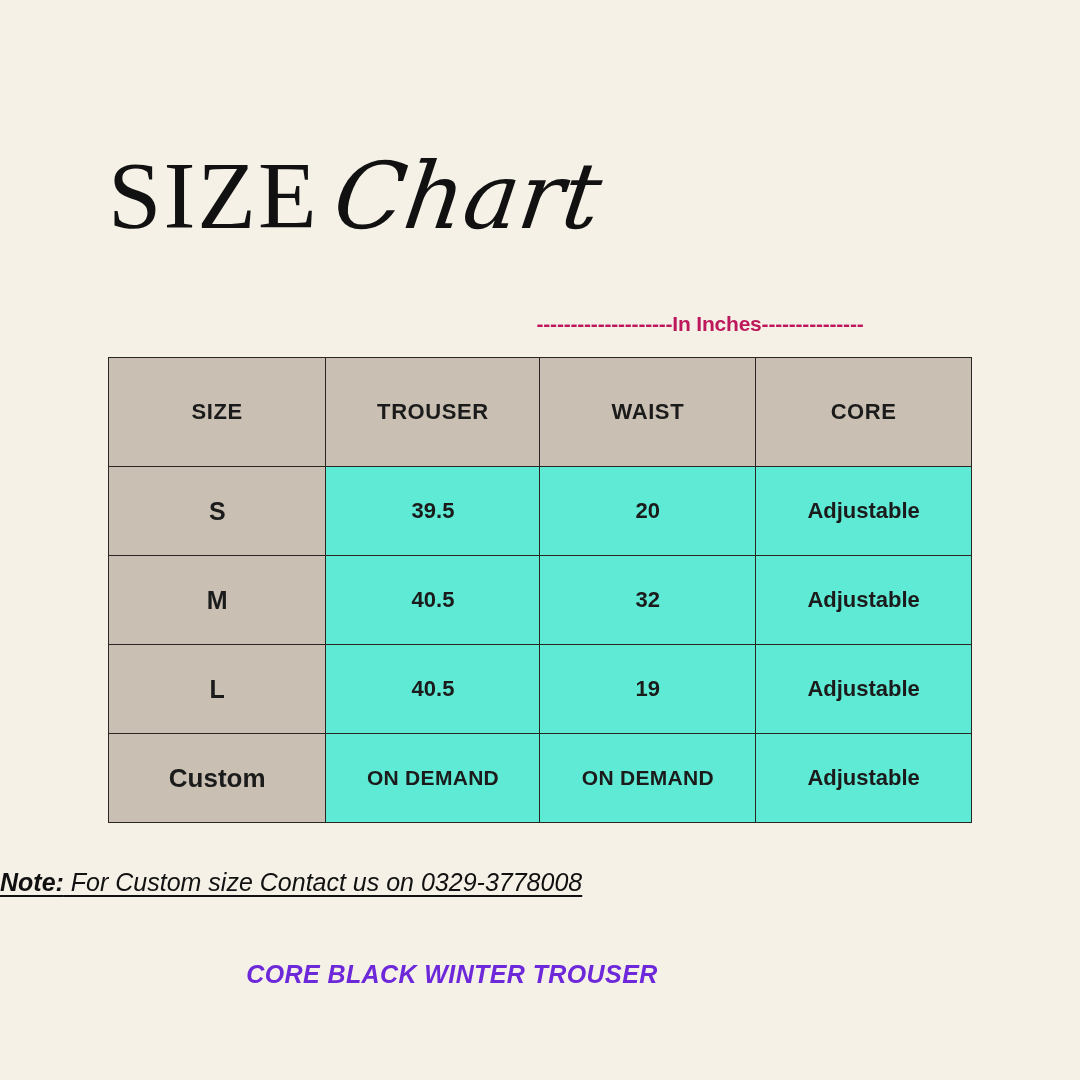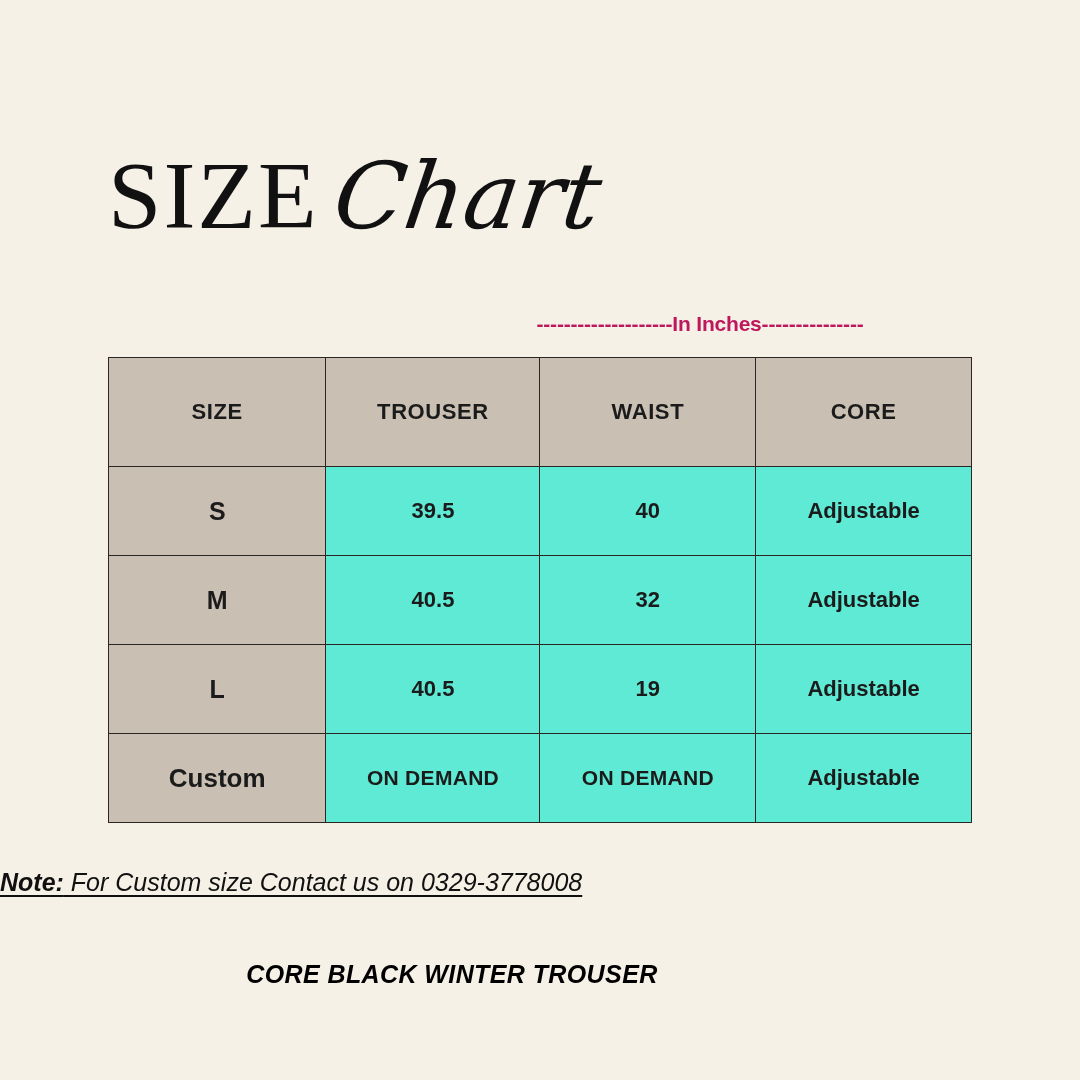--- a/index.html
+++ b/index.html
@@ -136,21 +136,21 @@
   .footer {
     position: absolute;
     left: 0;
     top: 960px;
     width: 904px;
     text-align: center;
     font-size: 25px;
     font-style: italic;
     font-weight: bold;
     letter-spacing: 0.4px;
-    color: #000000;
+    color: #6d28d9;
   }
 </style>
 </head>
 <body>
 
 <div class="page">
 
   <div class="title-block">
     <span class="title-main">SIZE</span>
     <span class="title-script">Chart</span>
@@ -171,21 +171,21 @@
           <th>SIZE</th>
           <th>TROUSER</th>
           <th>WAIST</th>
           <th>CORE</th>
         </tr>
       </thead>
       <tbody>
         <tr>
           <td class="size-cell">S</td>
           <td>39.5</td>
-          <td>40</td>
+          <td>20</td>
           <td>Adjustable</td>
         </tr>
         <tr>
           <td class="size-cell">M</td>
           <td>40.5</td>
           <td>32</td>
           <td>Adjustable</td>
         </tr>
         <tr>
           <td class="size-cell">L</td>

